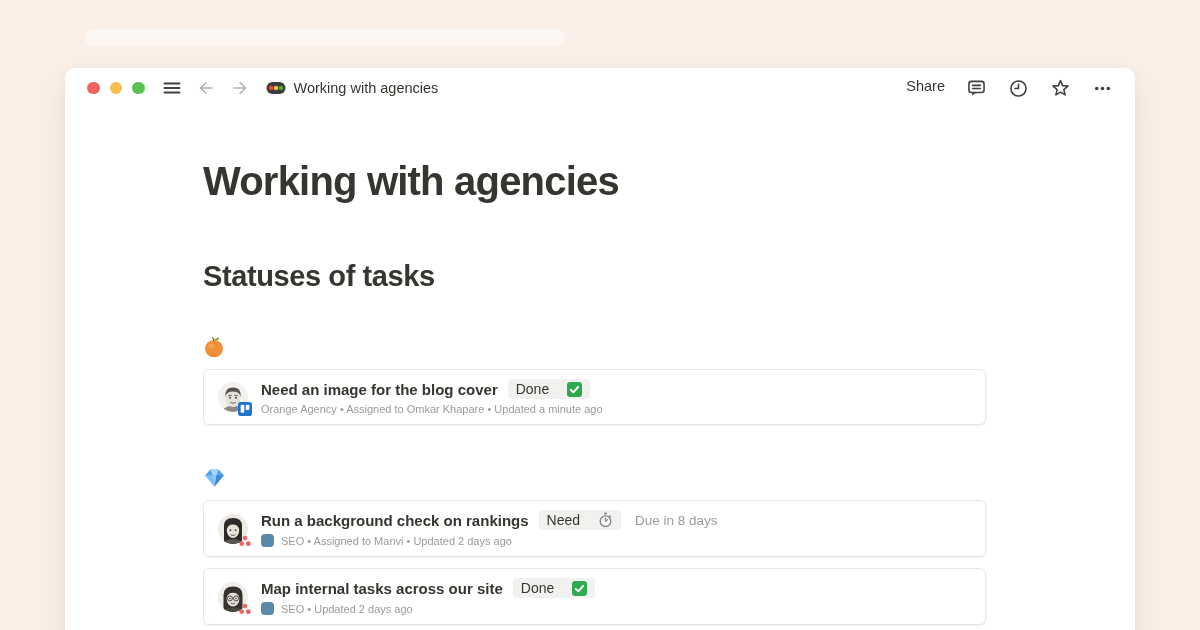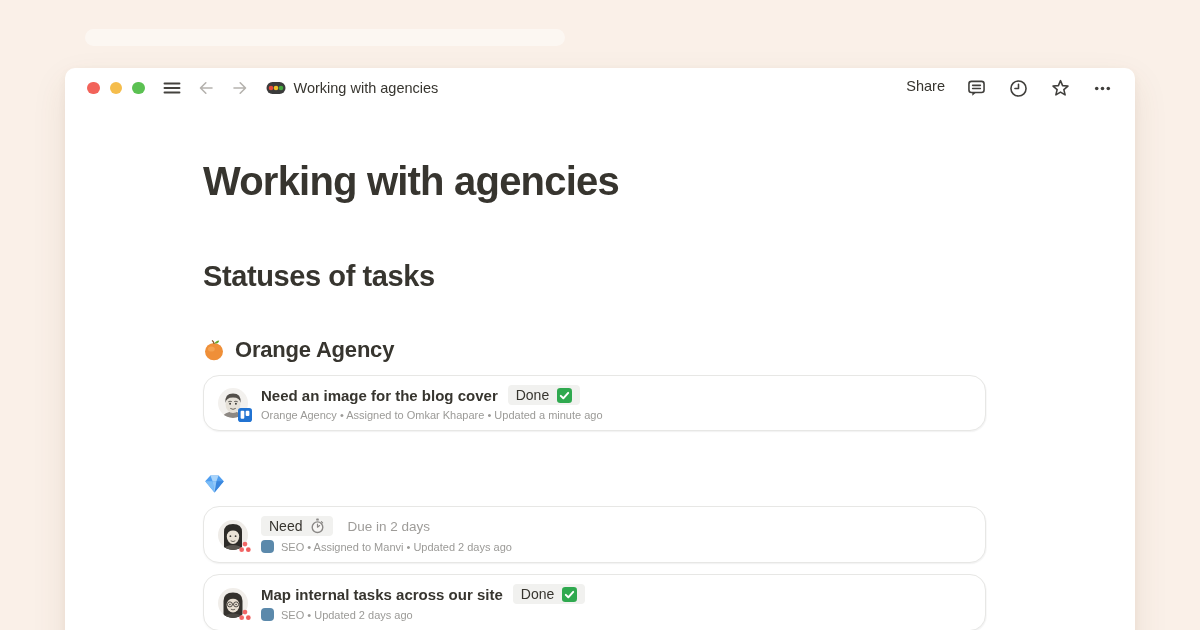--- a/index.html
+++ b/index.html
@@ -47,38 +47,38 @@
   }
   .group-h3 {
     margin:42px 0 0; font-size:22px; line-height:28px; font-weight:700;
     letter-spacing:-0.2px; color:#37352f;
     display:flex; align-items:center; gap:10px;
   }
   .group-h3 svg { flex:0 0 auto; }
   
   .task-card {
     margin-top:11px;
-    border:1px solid #e7e7e5; border-radius:16px;
+    border:1px solid #e7e7e5; border-radius:6px;
     background:#fff;
     box-shadow:1px 1px 0 rgba(0,0,0,0.02), 0 1px 2px rgba(15,15,15,0.04);
     padding:9px 14px;
     display:flex; align-items:center; gap:13px;
     cursor:pointer;
   }
   .avatar-wrap { position:relative; width:30px; height:30px; flex:0 0 auto; }
   .avatar-wrap > svg { display:block; }
   .src-badge {
     position:absolute; right:-4px; bottom:-4px; width:14px; height:14px;
     display:flex;
   }
   .task-body { min-width:0; }
   .title-row { display:flex; align-items:center; gap:10px; }
   .task-title { font-size:15px; font-weight:600; color:#37352f; white-space:nowrap; }
   .status-pill {
-    display:inline-flex; align-items:center; gap:8px;
+    display:inline-flex; align-items:center; gap:18px;
     background:#f1f1ef; border-radius:4px; padding:2px 8px;
     font-size:14px; color:#37352f; white-space:nowrap;
   }
   .due { font-size:13.5px; color:#9e9c99; margin-left:4px; white-space:nowrap; }
   .meta-row {
     margin-top:4px; display:flex; align-items:center; gap:7px;
     font-size:11px; color:#9b9a97; white-space:nowrap;
   }
   .tag-square { width:13px; height:13px; border-radius:4px; background:#5b89ab; flex:0 0 auto; }
 </style>
@@ -157,21 +157,20 @@
     <h1 class="page-h1">Working with agencies</h1>
     <h2 class="page-h2">Statuses of tasks</h2>
 
     <h3 class="group-h3">
       <svg width="22" height="22" viewBox="0 0 22 22">
         <ellipse cx="11" cy="12.6" rx="9" ry="8.6" fill="#ef8f38"></ellipse>
         <ellipse cx="8.4" cy="10" rx="3.4" ry="2.6" fill="#f6a95c" opacity="0.7"></ellipse>
         <path d="M11 4.4 Q10.6 2.6 9.4 1.8" stroke="#8a5a2b" stroke-width="1.3" fill="none" stroke-linecap="round"></path>
         <path d="M11.6 4.6 Q12.4 1.6 16.2 1.4 Q15.8 4.6 11.6 4.6 Z" fill="#67a82e"></path>
       </svg>
-      <span>Orange Agency</span>
     </h3>
 
     <div class="task-card">
       <div class="avatar-wrap">
         <svg width="30" height="30" viewBox="0 0 30 30">
           <defs>
               <clipPath id="av1">
                 <circle cx="15" cy="15" r="15"></circle>
               </clipPath>
             </defs>
@@ -243,30 +242,31 @@
         <span class="src-badge">
           <svg width="14" height="14" viewBox="0 0 16 16">
             <circle cx="8" cy="4.6" r="2.7" fill="#f26767"></circle>
             <circle cx="4.2" cy="11" r="2.7" fill="#f26767"></circle>
             <circle cx="11.8" cy="11" r="2.7" fill="#f05c5c"></circle>
           </svg>
         </span>
       </div>
       <div class="task-body">
         <div class="title-row">
+          <span class="task-title">Run a background check on rankings</span>
           <span class="status-pill">
             <span>Need</span>
             <svg width="15" height="16" viewBox="0 0 15 16">
               <rect x="6.2" y="0.6" width="2.6" height="2" rx="0.6" fill="#8a8886"></rect>
               <path d="M11.4 3.6 L12.6 4.8" stroke="#8a8886" stroke-width="1.2" stroke-linecap="round"></path>
               <circle cx="7.5" cy="9.2" r="5.3" fill="#f7f6f4" stroke="#8a8886" stroke-width="1.4"></circle>
               <path d="M7.5 6.2 V9.2 L9.6 7.6" stroke="#8a8886" stroke-width="1.2" fill="none" stroke-linecap="round" stroke-linejoin="round"></path>
             </svg>
           </span>
-          <span class="due">Due in 2 days</span>
+          <span class="due">Due in 8 days</span>
         </div>
         <div class="meta-row">
           <span class="tag-square"></span>
           <span>SEO • Assigned to Manvi • Updated 2 days ago</span>
         </div>
       </div>
     </div>
 
     <div class="task-card">
       <div class="avatar-wrap">

